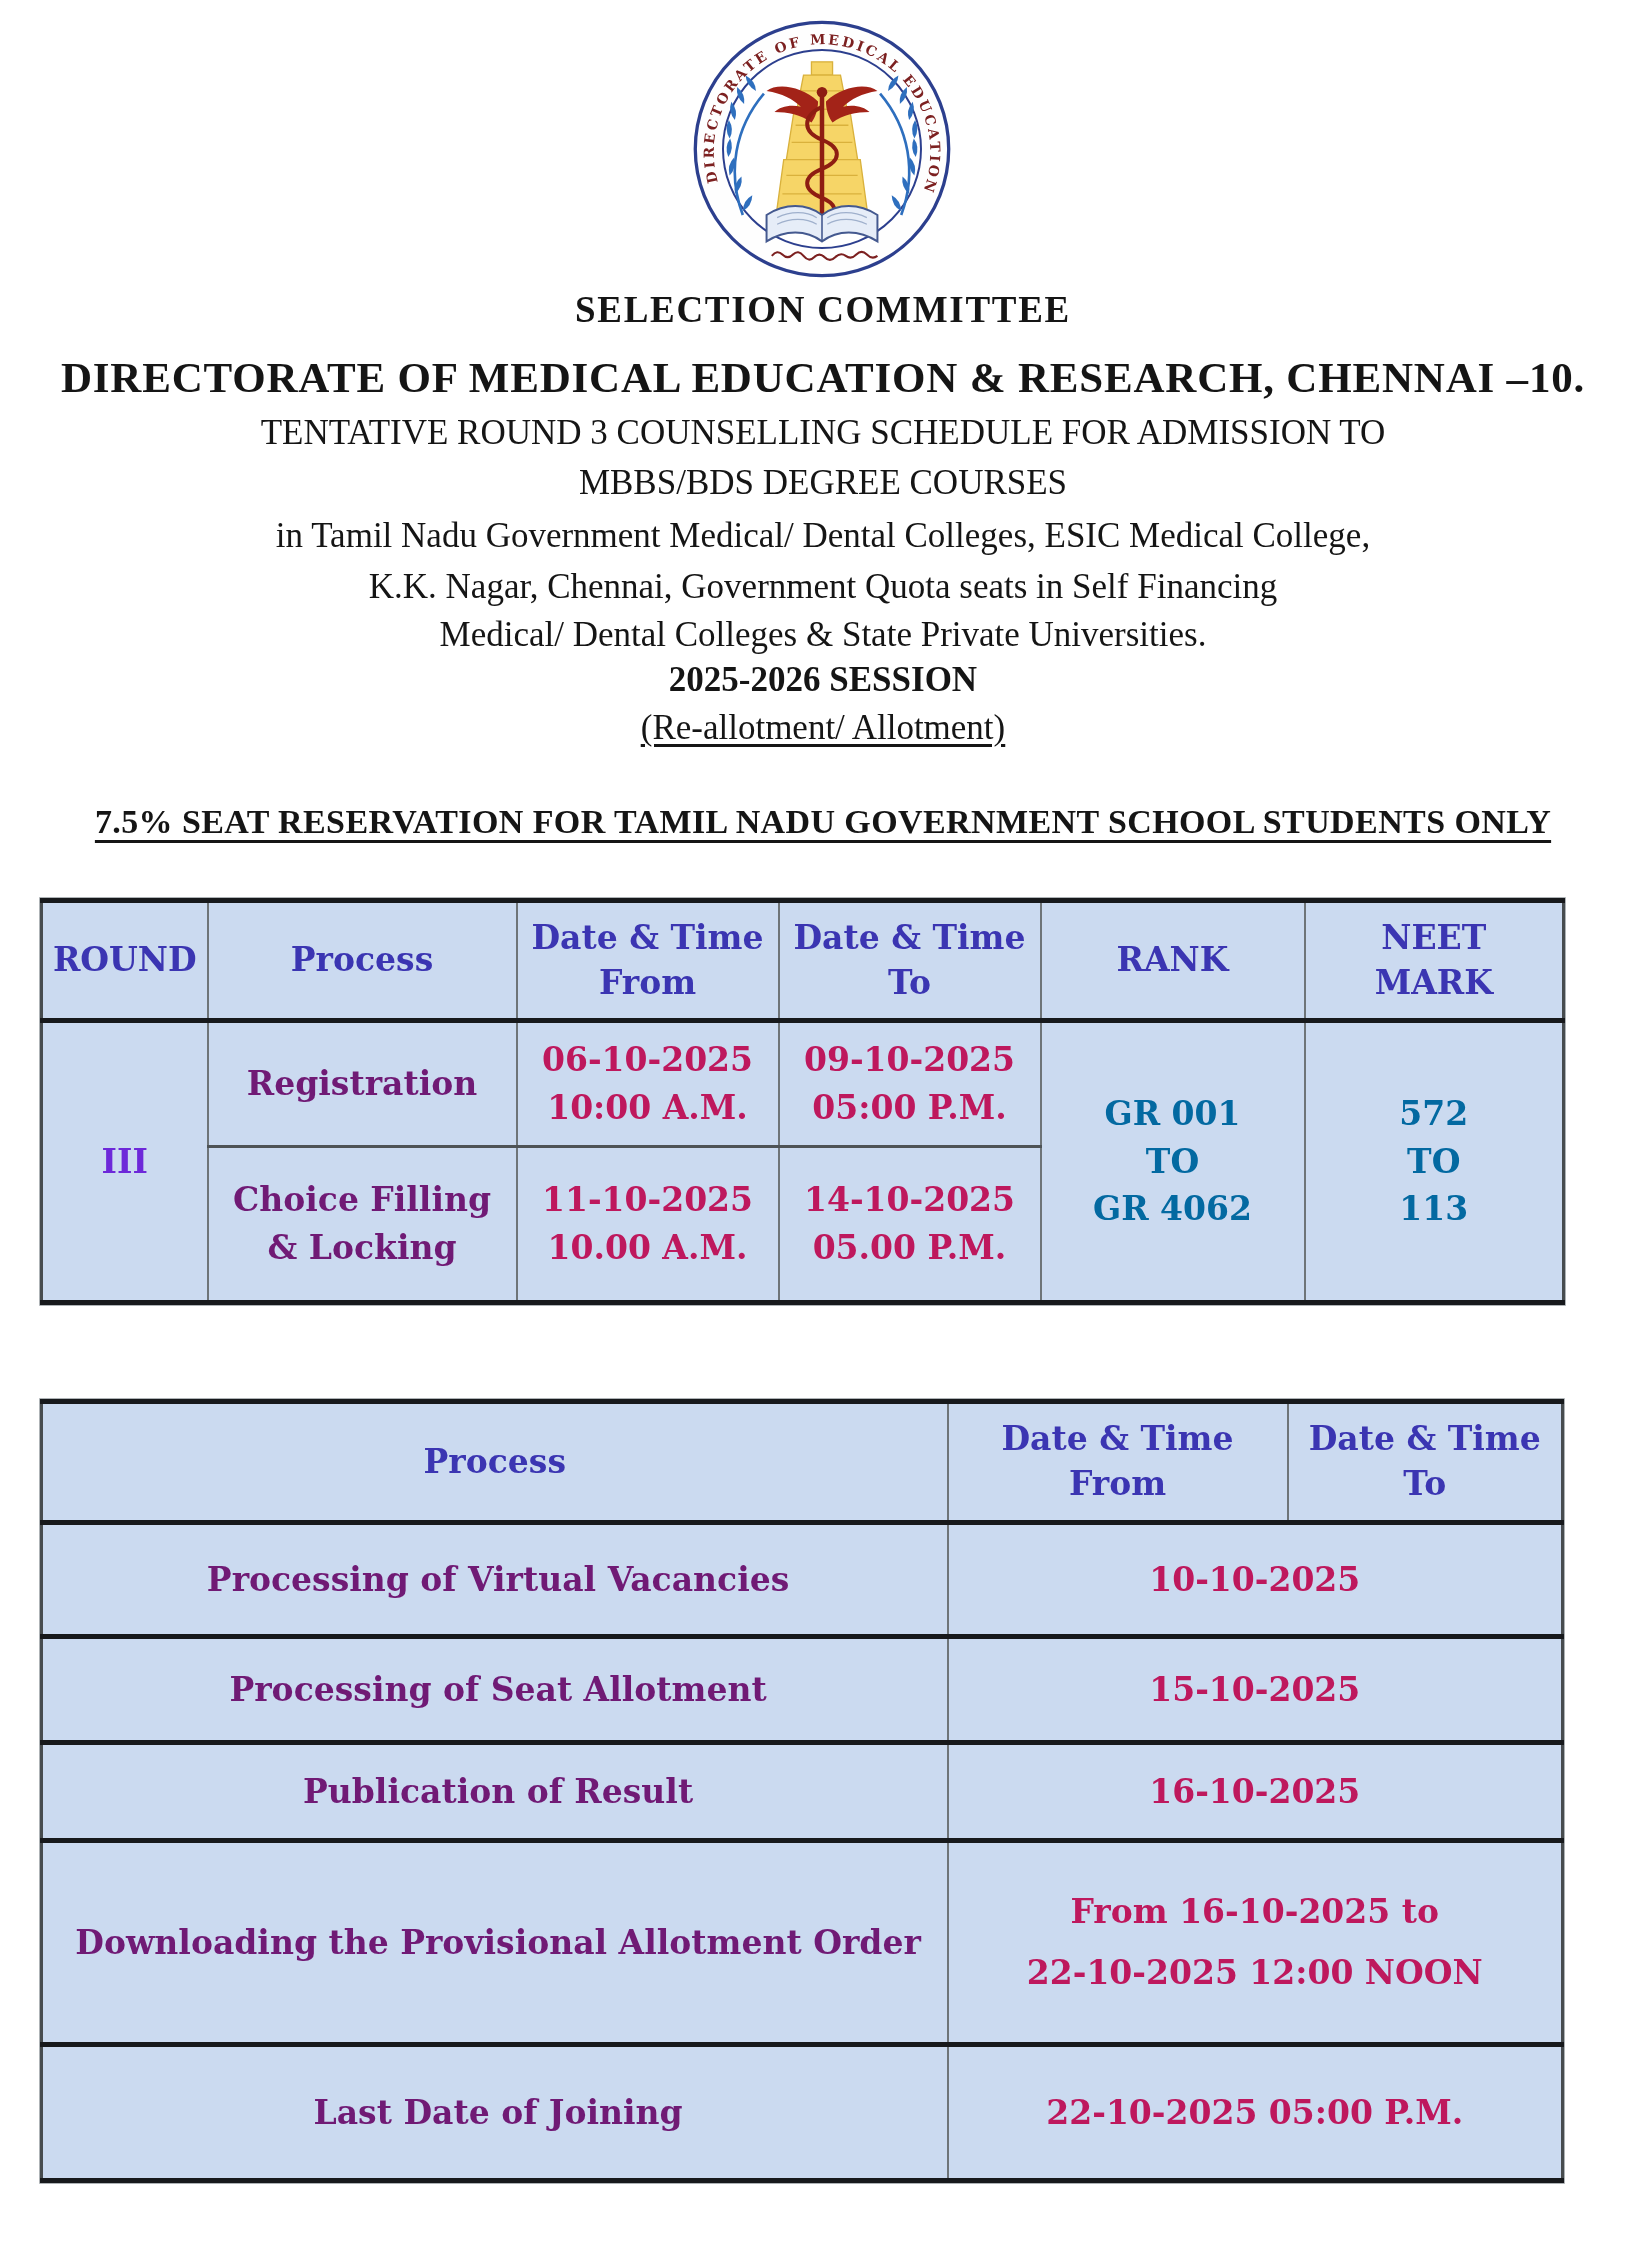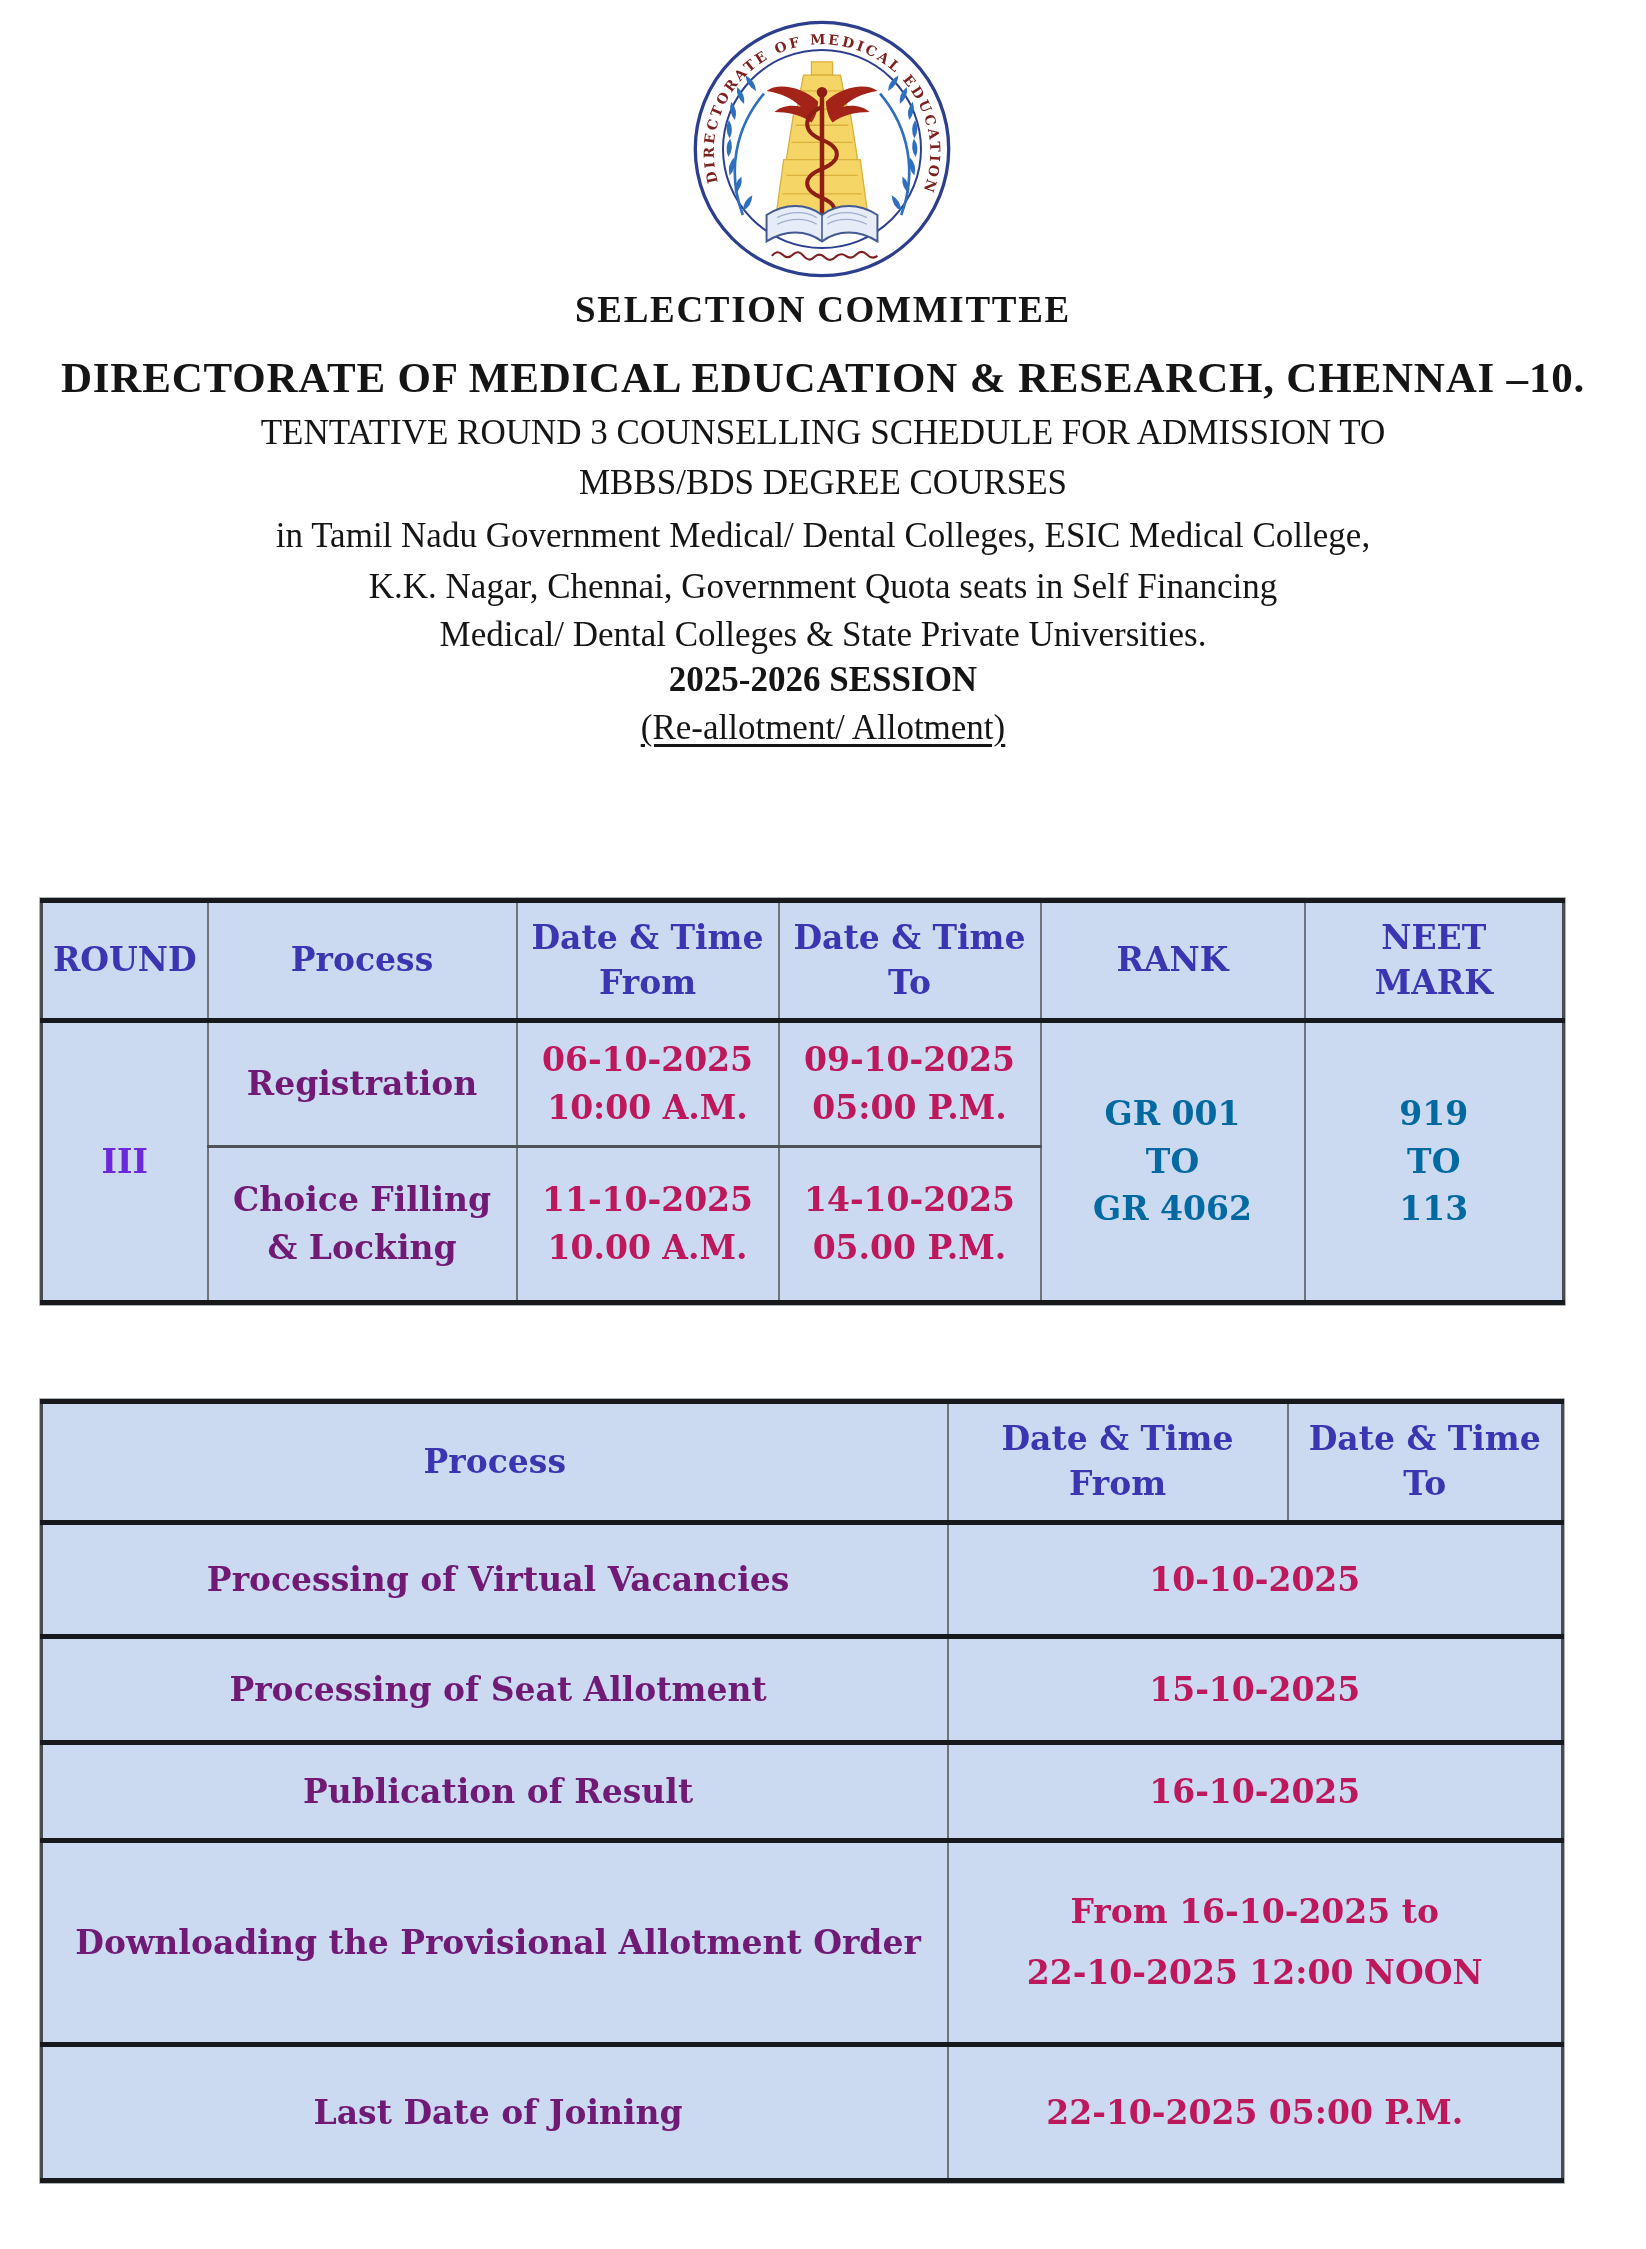--- a/index.html
+++ b/index.html
@@ -121,20 +121,21 @@
 
   <div class="hline t1">SELECTION COMMITTEE</div>
   <div class="hline t2">DIRECTORATE OF MEDICAL EDUCATION &amp; RESEARCH, CHENNAI –10.</div>
   <div class="hline t3">TENTATIVE ROUND 3 COUNSELLING SCHEDULE FOR ADMISSION TO</div>
   <div class="hline t4">MBBS/BDS DEGREE COURSES</div>
   <div class="hline t5">in Tamil Nadu Government Medical/ Dental Colleges, ESIC Medical College,</div>
   <div class="hline t6">K.K. Nagar, Chennai, Government Quota seats in Self Financing</div>
   <div class="hline t7">Medical/ Dental Colleges &amp; State Private Universities.</div>
   <div class="hline t8">2025-2026 SESSION</div>
   <div class="hline t9">(Re-allotment/ Allotment)</div>
+  <div class="hline t10">7.5% SEAT RESERVATION FOR TAMIL NADU GOVERNMENT SCHOOL STUDENTS ONLY</div>
 
   <table class="doc tbl1">
     <colgroup>
       <col style="width:166px">
         <col style="width:309px">
         <col style="width:262px">
       <col style="width:262px">
         <col style="width:264px">
         <col style="width:259px">
     </colgroup>
@@ -174,21 +175,21 @@
       <td class="date-mar rowsplit-t">
         <div>09-10-2025</div>
         <div>05:00 P.M.</div>
       </td>
       <td class="rank-mag" rowspan="2">
         <div>GR 001</div>
         <div>TO</div>
         <div>GR 4062</div>
       </td>
       <td class="rank-mag" rowspan="2">
-        <div>919</div>
+        <div>572</div>
         <div>TO</div>
         <div>113</div>
       </td>
     </tr>
     <tr class="brow2">
       <td class="proc-red rowsplit-b">
         <div>Choice Filling</div>
         <div>&amp; Locking</div>
       </td>
       <td class="date-mar rowsplit-b">

